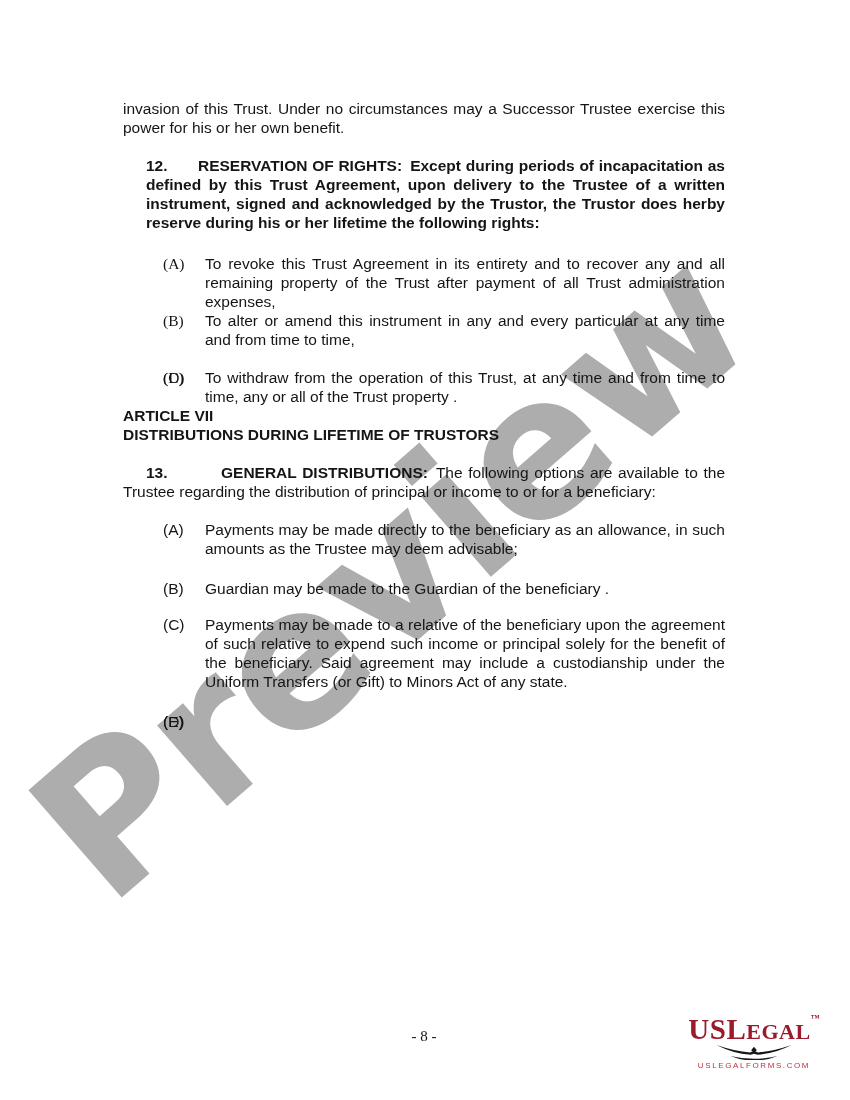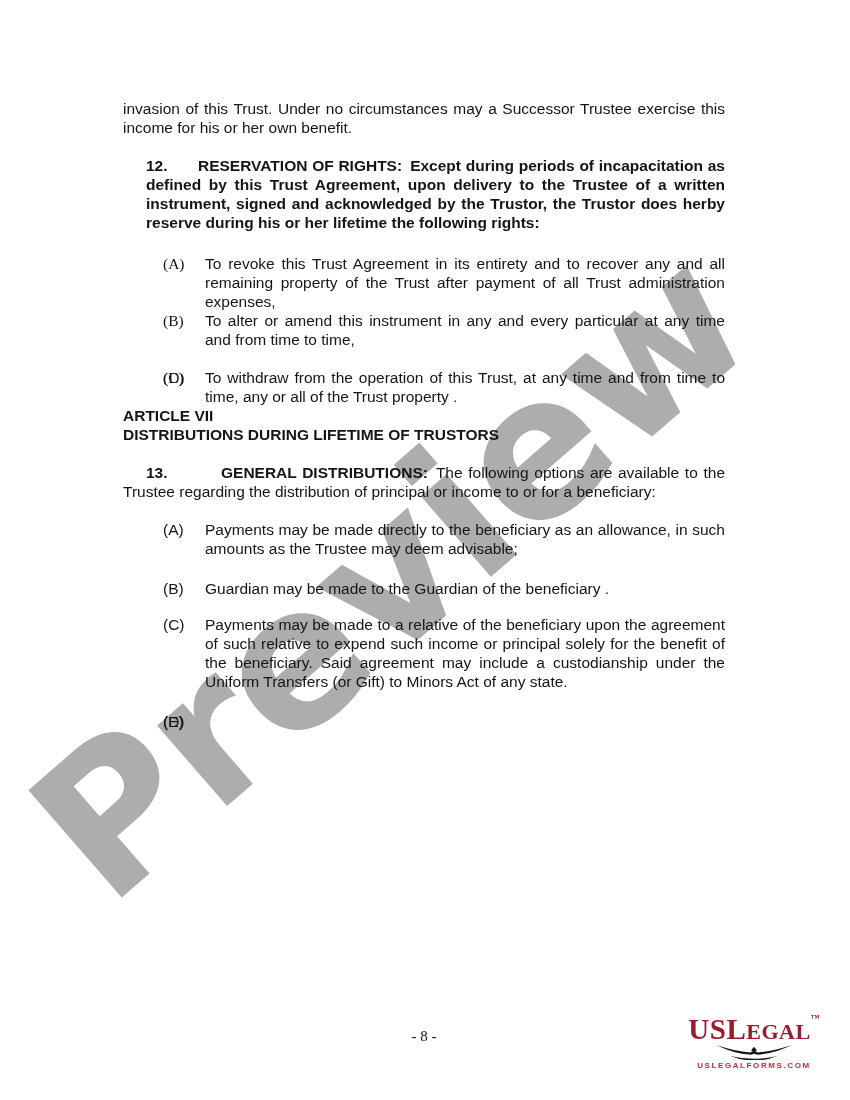--- a/index.html
+++ b/index.html
@@ -75,36 +75,36 @@
     font-weight:bold;
     color:#9a1c2c;
     white-space:nowrap;
   }
   .logo .lg{font-size:29px;letter-spacing:0.5px;}
   .logo .sm{font-size:22px;letter-spacing:0.5px;}
   .logo .tm{font-size:9px;vertical-align:18px;color:#9a1c2c;}
   .logo .eagle{display:block;margin:1px auto 2px auto;}
   .logo .site{
     font-size:8px;
-    font-weight:bold;
+    font-weight:normal;
     letter-spacing:1.6px;
     color:#c0303c;
     font-family:"Liberation Sans", sans-serif;
   }
 </style>
 </head>
 <body>
 
 <div class="page">
 
   <div class="watermark">Preview</div>
 
   <div class="content">
 
-    <p class="para">invasion of this Trust.  Under no circumstances may a Successor Trustee exercise this income for his or her own benefit.</p>
+    <p class="para">invasion of this Trust.  Under no circumstances may a Successor Trustee exercise this power for his or her own benefit.</p>
 
     <p class="para bold sec-para"><span class="num">12.</span><span class="ttl">RESERVATION OF RIGHTS:</span><span>Except during periods of incapacitation as defined by this Trust Agreement, upon delivery to the Trustee of a written instrument, signed and acknowledged by the Trustor, the Trustor does herby reserve during his or her lifetime the following rights:</span></p>
 
     <div class="list-item"><span class="lbl serif-lbl">(A)</span><span>To revoke this Trust Agreement in its entirety and to recover any and all remaining property of the Trust after payment of all Trust administration expenses,</span></div>
 
     <div class="list-item"><span class="lbl serif-lbl">(B)</span><span>To alter or amend this instrument in any and every particular at any time and from time to time,</span></div>
 
     <div class="list-item gap"><span class="lbl serif-lbl">(C)</span></div>
 
     <div class="list-item gap"><span class="lbl serif-lbl">(D)</span><span>To withdraw from the operation of this Trust, at any time and from time to time, any or all of the Trust property .</span></div>

